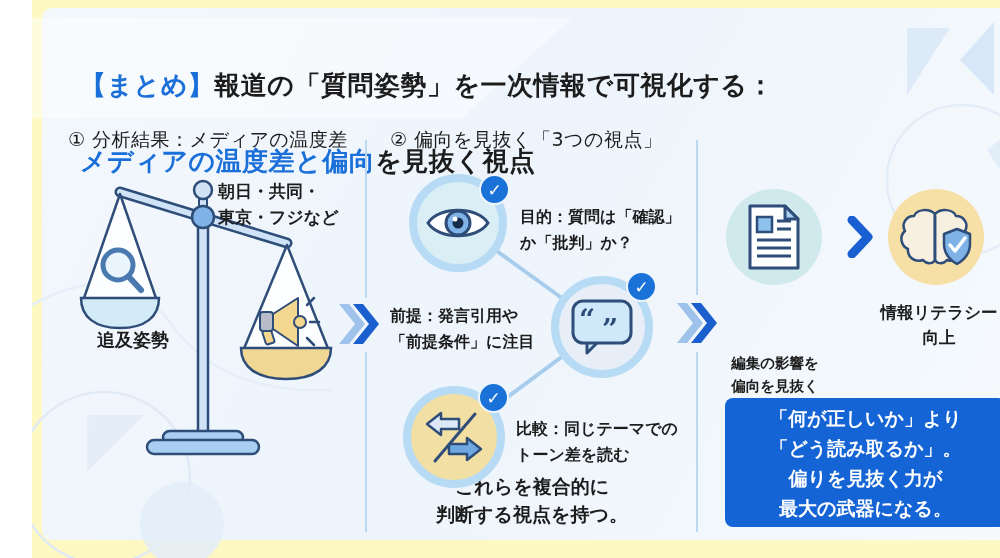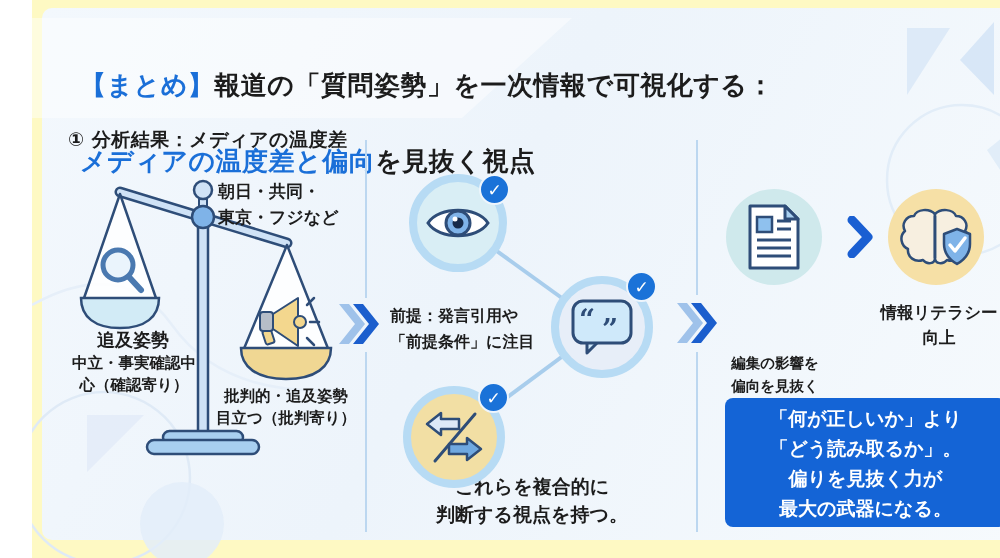--- a/index.html
+++ b/index.html
@@ -5,21 +5,21 @@
   html,body{margin:0;padding:0;}
   .canvas{position:relative;width:984px;height:558px;background:#fef9c3;
     font-family:"DejaVu Sans","Liberation Sans",sans-serif;overflow:hidden;margin-left:32px;}
   .card{position:absolute;left:10px;top:8px;width:977px;height:532px;border-radius:10px;
     background:linear-gradient(118deg,#f3f8fd 0%,#edf4fb 45%,#f6fafd 100%);}
   .deco{position:absolute;left:0;top:0;z-index:1;pointer-events:none;}
   .z{position:absolute;z-index:2;color:#1c1c1c;white-space:pre-line;}
   .bold{font-weight:800;}
   .ttl{left:48px;top:28px;font-size:26px;font-weight:800;line-height:38px;letter-spacing:0.5px;}
   .blue{color:#1a6fd8;}
-  .sec-head{font-size:19px;font-weight:700;letter-spacing:0.5px;}
+  .sec-head{font-size:19px;font-weight:400;letter-spacing:0.5px;}
   .divider{position:absolute;width:2px;background:#bcd7f0;z-index:2;}
   .vp-circle{position:absolute;z-index:3;border-radius:50%;box-sizing:border-box;
     border:8px solid #b7dbf4;display:flex;align-items:center;justify-content:center;}
   .badge{position:absolute;z-index:4;width:31px;height:31px;border-radius:50%;background:#1a72d8;
     border:2px solid #eef5fc;box-sizing:border-box;color:#fff;display:flex;align-items:center;
     justify-content:center;font-size:17px;font-weight:800;}
   .step-circle{position:absolute;z-index:3;width:96px;height:96px;border-radius:50%;
     display:flex;align-items:center;justify-content:center;}
   .callout{position:absolute;z-index:3;left:693px;top:398px;width:281px;height:129px;border-radius:8px;
     background:#1464d6;color:#ffffff;font-size:19px;font-weight:800;line-height:30px;
@@ -95,35 +95,34 @@
       <circle cx="243" cy="157" r="6" fill="#f3d78e" stroke="#2e4d78" stroke-width="2"></circle>
       <line x1="250" y1="140" x2="257" y2="133" stroke="#2e4d78" stroke-width="2.5" stroke-linecap="round"></line>
       <line x1="253" y1="157" x2="262" y2="157" stroke="#2e4d78" stroke-width="2.5" stroke-linecap="round"></line>
       <line x1="250" y1="173" x2="257" y2="180" stroke="#2e4d78" stroke-width="2.5" stroke-linecap="round"></line>
     </g>
   </svg>
 
   <div class="z bold" style="left:186px;top:178px;font-size:17px;line-height:26px">朝日・共同・
 東京・フジなど</div>
   <div class="z bold ctr" style="left:40px;top:328px;width:122px;font-size:18px">追及姿勢</div>
-  <div class="z bold ctr" style="left:26px;top:352px;width:152px;font-size:15.5px;line-height:22px">中立・事実確認中
-心（確認寄り）</div>
-  <div class="z bold ctr" style="left:180px;top:385px;width:148px;font-size:15.5px;line-height:22px">批判的・追及姿勢
-目立つ（批判寄り）</div>
 
+  <div class="z sec-head" style="left:358px;top:127px">② 偏向を見抜く「3つの視点」</div>
 
   <div class="vp-circle" style="left:377px;top:174px;width:98px;height:98px;background:#d9eef5">
     <svg width="66" height="42">
       <path d="M3,21 C14,4 52,4 63,21 C52,38 14,38 3,21 Z" fill="#ffffff" stroke="#2e4d78" stroke-width="3"></path>
       <circle cx="33" cy="21" r="12" fill="#7fb3e8" stroke="#2e4d78" stroke-width="3"></circle>
       <circle cx="33" cy="21" r="5.5" fill="#172b4a"></circle>
       <circle cx="30" cy="17" r="2.5" fill="#ffffff"></circle>
     </svg>
   </div>
   <div class="badge" style="left:447px;top:174px">✓</div>
+  <div class="z bold" style="left:488px;top:204px;width:190px;font-size:16px;line-height:26px">目的：質問は「確認」
+か「批判」か？</div>
 
   <div class="vp-circle" style="left:519px;top:276px;width:102px;height:102px;background:#e7eef8">
     <svg width="62" height="56">
       <polygon points="16,38 16,54 32,38" fill="#cfe9fa" stroke="#2e4d78" stroke-width="3" stroke-linejoin="round"></polygon>
       <rect x="2" y="2" width="58" height="42" rx="10" fill="#cfe9fa" stroke="#2e4d78" stroke-width="3"></rect>
       <text x="8" y="30" font-size="28" font-weight="bold" fill="#2e4d78" font-family="DejaVu Serif, serif">“</text>
       <text x="31" y="40" font-size="28" font-weight="bold" fill="#2e4d78" font-family="DejaVu Serif, serif">”</text>
     </svg>
   </div>
   <div class="badge" style="left:594px;top:271px">✓</div>
@@ -131,20 +130,22 @@
 「前提条件」に注目</div>
 
   <div class="vp-circle" style="left:371px;top:386px;width:102px;height:102px;background:#f2dfa4">
     <svg width="58" height="56">
       <polygon points="2,15 16,4 16,10 34,10 34,20 16,20 16,26" fill="#dde9f7" stroke="#2e4d78" stroke-width="2.5" stroke-linejoin="round"></polygon>
       <polygon points="56,40 42,29 42,35 24,35 24,45 42,45 42,51" fill="#6fa8e0" stroke="#2e4d78" stroke-width="2.5" stroke-linejoin="round"></polygon>
       <line x1="10" y1="52" x2="50" y2="5" stroke="#2e4d78" stroke-width="3" stroke-linecap="round"></line>
     </svg>
   </div>
   <div class="badge" style="left:446px;top:382px">✓</div>
+  <div class="z bold" style="left:484px;top:416px;width:195px;font-size:16px;line-height:26px">比較：同じテーマでの
+トーン差を読む</div>
 
   <div class="z bold ctr" style="left:350px;top:472px;width:300px;font-size:19px;line-height:28px">これらを複合的に
 判断する視点を持つ。</div>
 
 
   <div class="step-circle" style="left:694px;top:189px;background:#cfe9ec">
     <svg width="58" height="68">
       <path d="M5,3 H40 L53,16 V65 H5 Z" fill="#ffffff" stroke="#2e4d78" stroke-width="3" stroke-linejoin="round"></path>
       <path d="M40,3 L53,16 H40 Z" fill="#a9d0f0" stroke="#2e4d78" stroke-width="3" stroke-linejoin="round"></path>
       <rect x="12" y="14" width="15" height="15" fill="#8fc1ee" stroke="#2e4d78" stroke-width="2.5"></rect>

